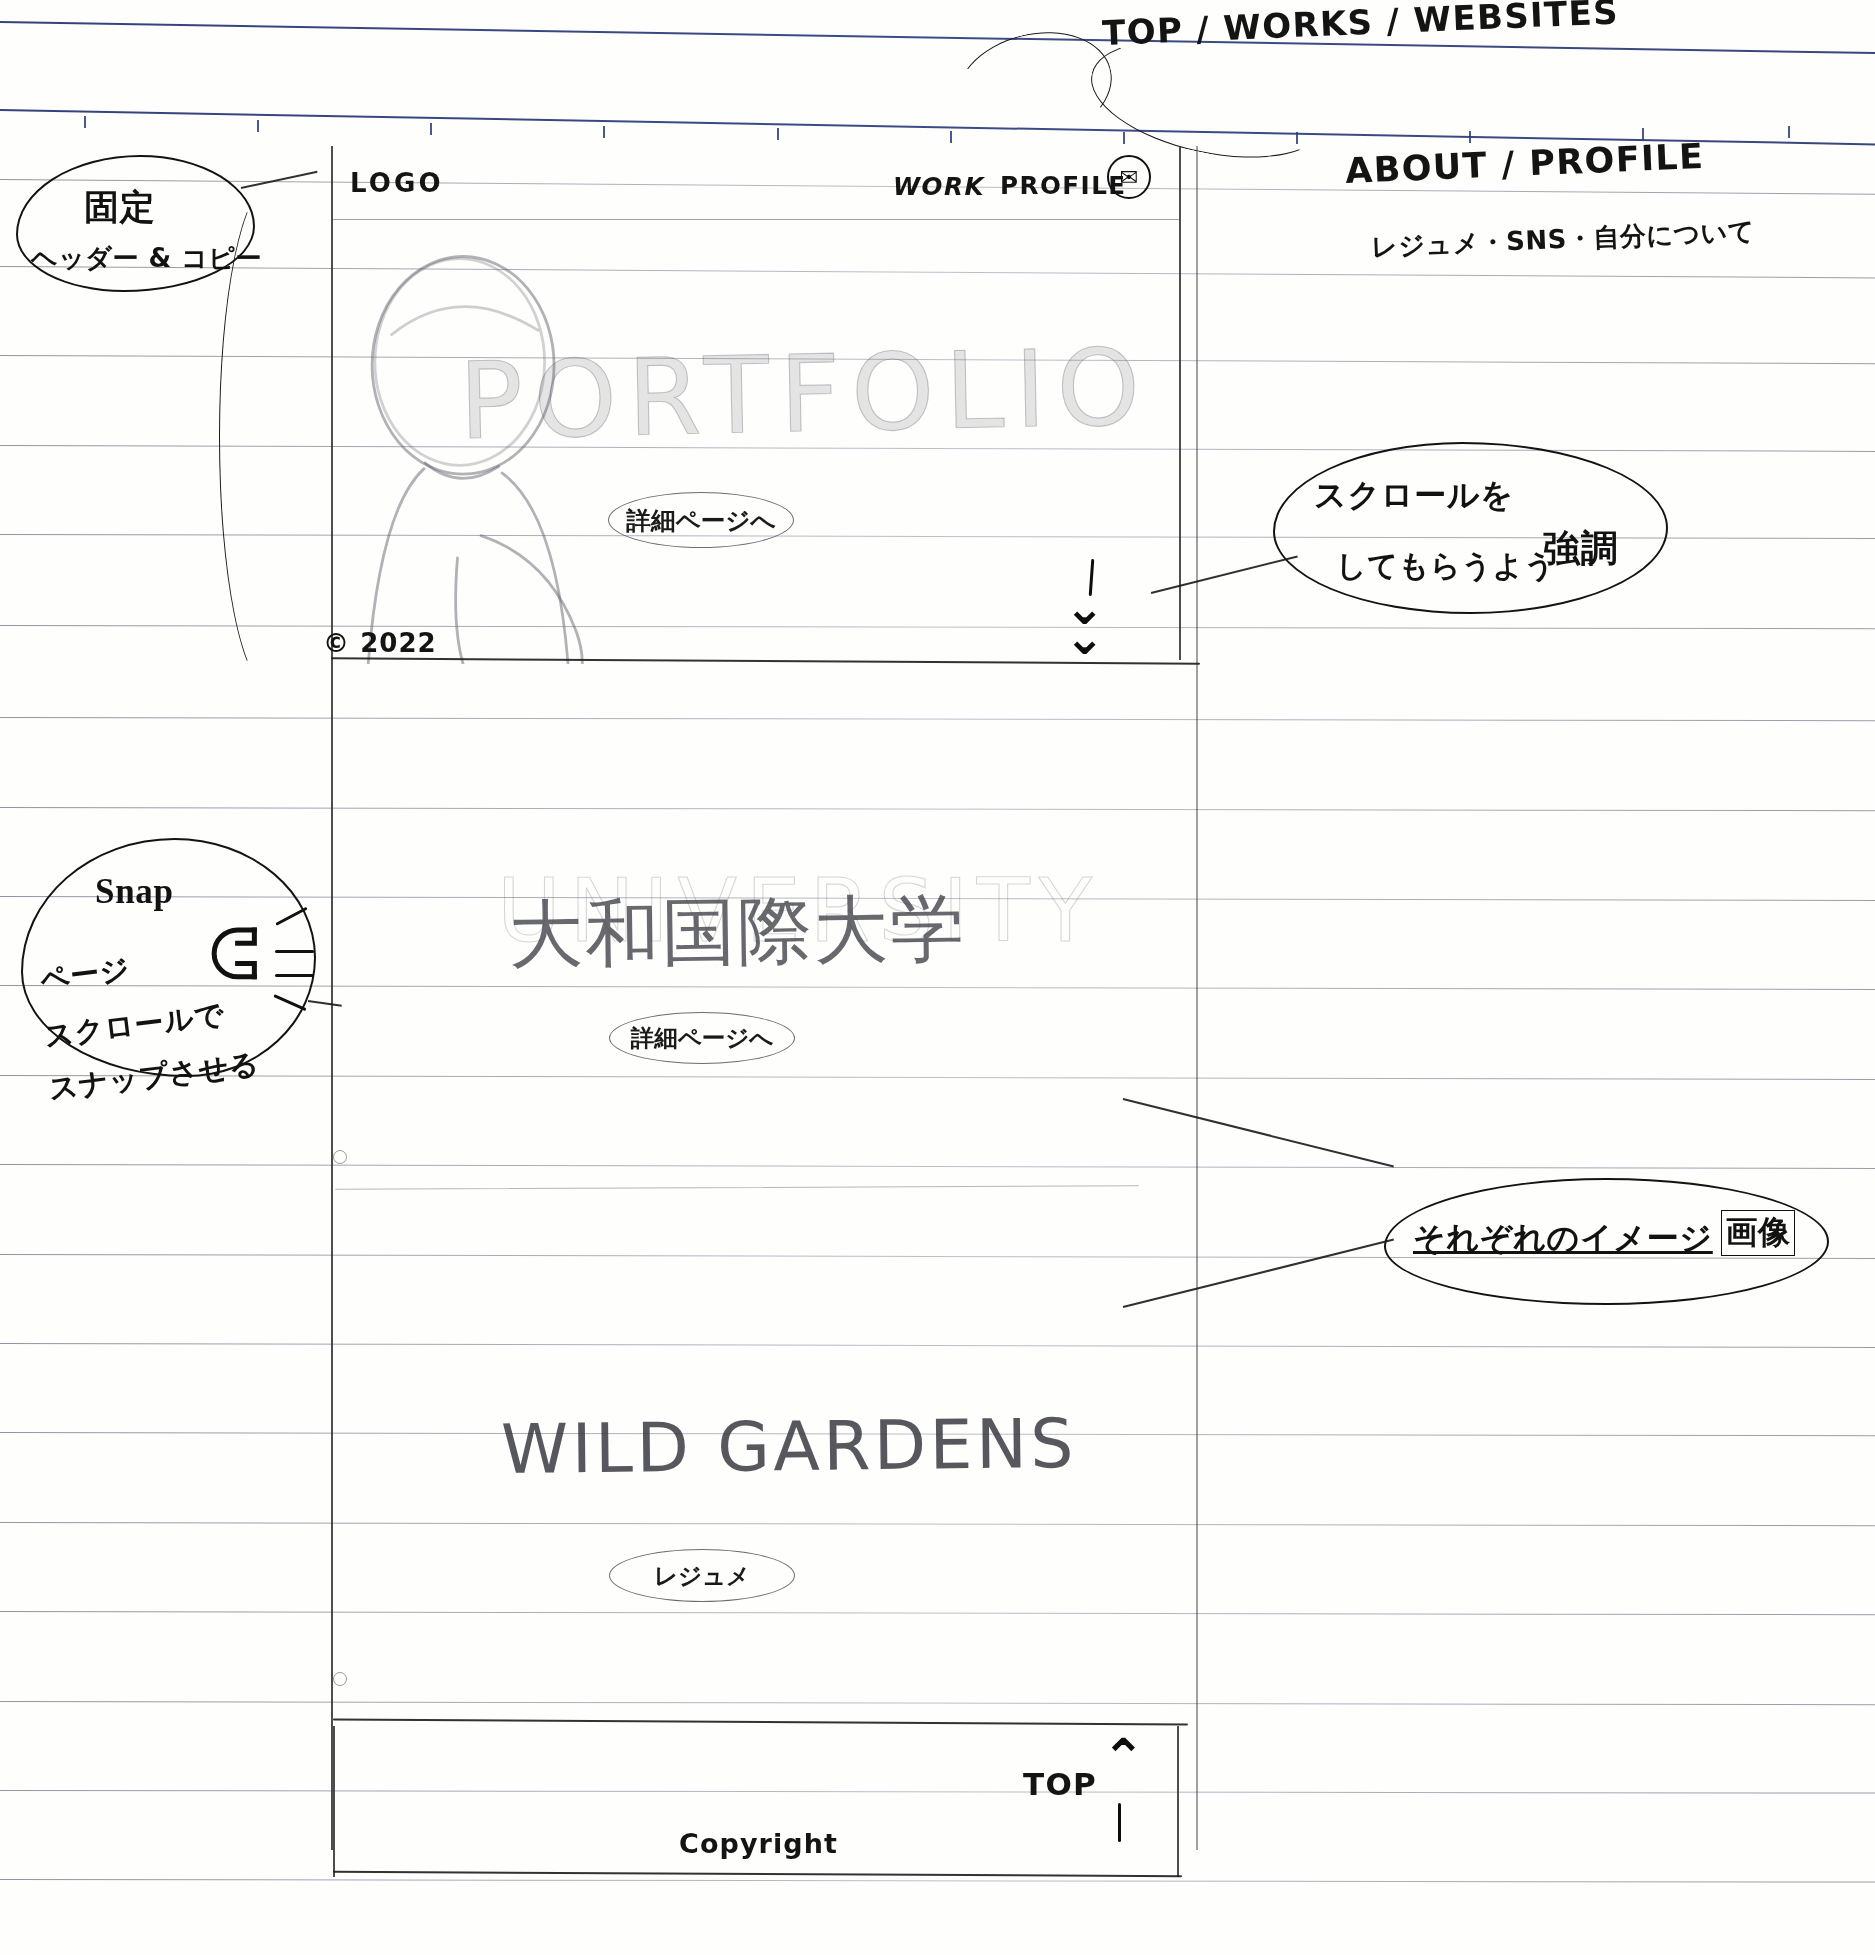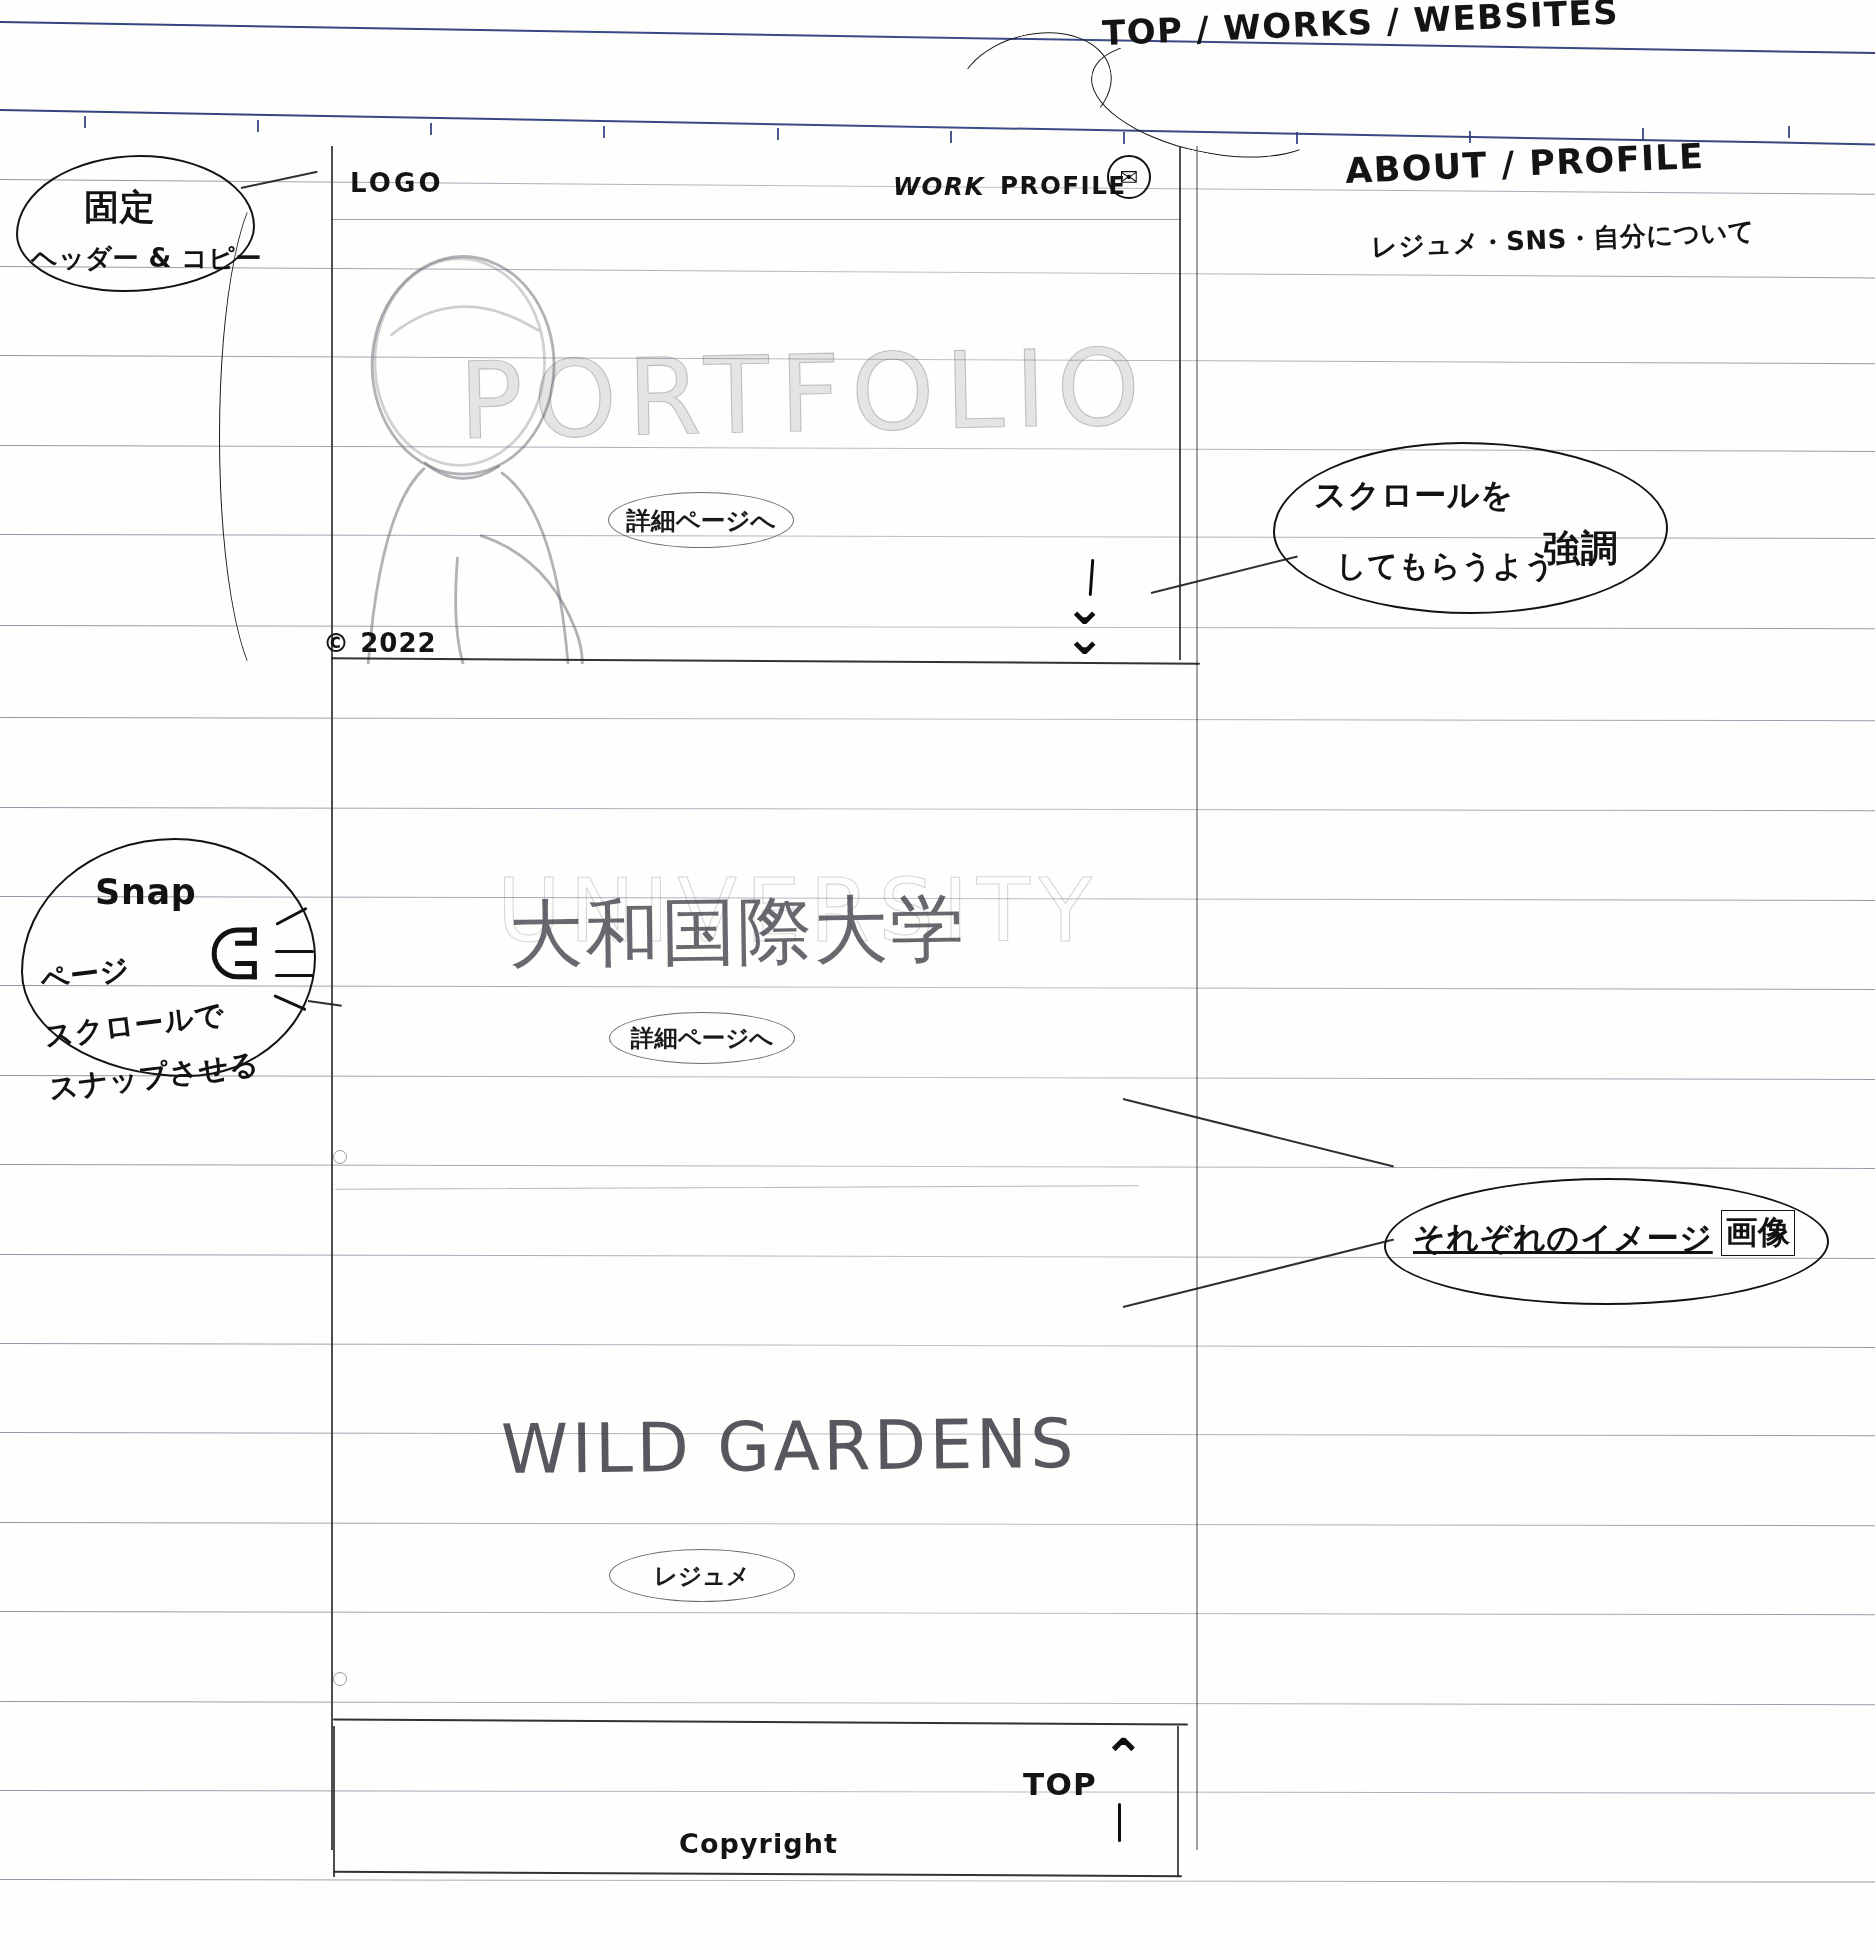--- a/index.html
+++ b/index.html
@@ -194,21 +194,21 @@
 
   <div class="bubble" style="left:1273px;top:442px;width:391px;height:168px;
               border-radius:48% 52% 50% 50% / 52% 50% 50% 48%;"></div>
   <div class="bubble-text ink jp" style="left:1314px;top:474px;font-size:32px;">スクロールを</div>
   <div class="bubble-text ink jp" style="left:1336px;top:546px;font-size:30px;">してもらうよう</div>
   <div class="bubble-text ink jp" style="left:1543px;top:524px;font-size:37px;">強調</div>
   <div class="leader" style="left:1151px;top:592px;width:151px;transform:rotate(-14deg);"></div>
 
   <div class="bubble" style="left:21px;top:838px;width:291px;height:235px;
               border-radius:52% 48% 44% 56% / 56% 50% 50% 44%;"></div>
-  <div class="bubble-text ink" style="left:95px;top:872px;font-size:35px;letter-spacing:.02em;">Snap</div>
+  <div class="bubble-text ink" style="left:95px;top:872px;font-size:35px;letter-spacing:.02em;font-family:Liberation Serif, serif;">Snap</div>
   <div class="bubble-text ink jp" style="left:40px;top:955px;font-size:29px;transform:rotate(-7deg);">ページ</div>
   <div class="bubble-text ink jp" style="left:44px;top:1006px;font-size:29px;transform:rotate(-7deg);">スクロールで</div>
   <div class="bubble-text ink jp" style="left:48px;top:1057px;font-size:29px;transform:rotate(-7deg);">スナップさせる</div>
 
   <svg style="position:absolute;left:203px;top:921px;width:67px;height:67px;" viewBox="0 0 120 120">
     <g fill="none" stroke="#111" stroke-width="9" stroke-linecap="square">
       <path d="M92 16 H62 a42 42 0 0 0 0 84 H92"></path>
       <path d="M92 16 v24 H62"></path>
       <path d="M92 100 v-24 H62"></path>
     </g>

